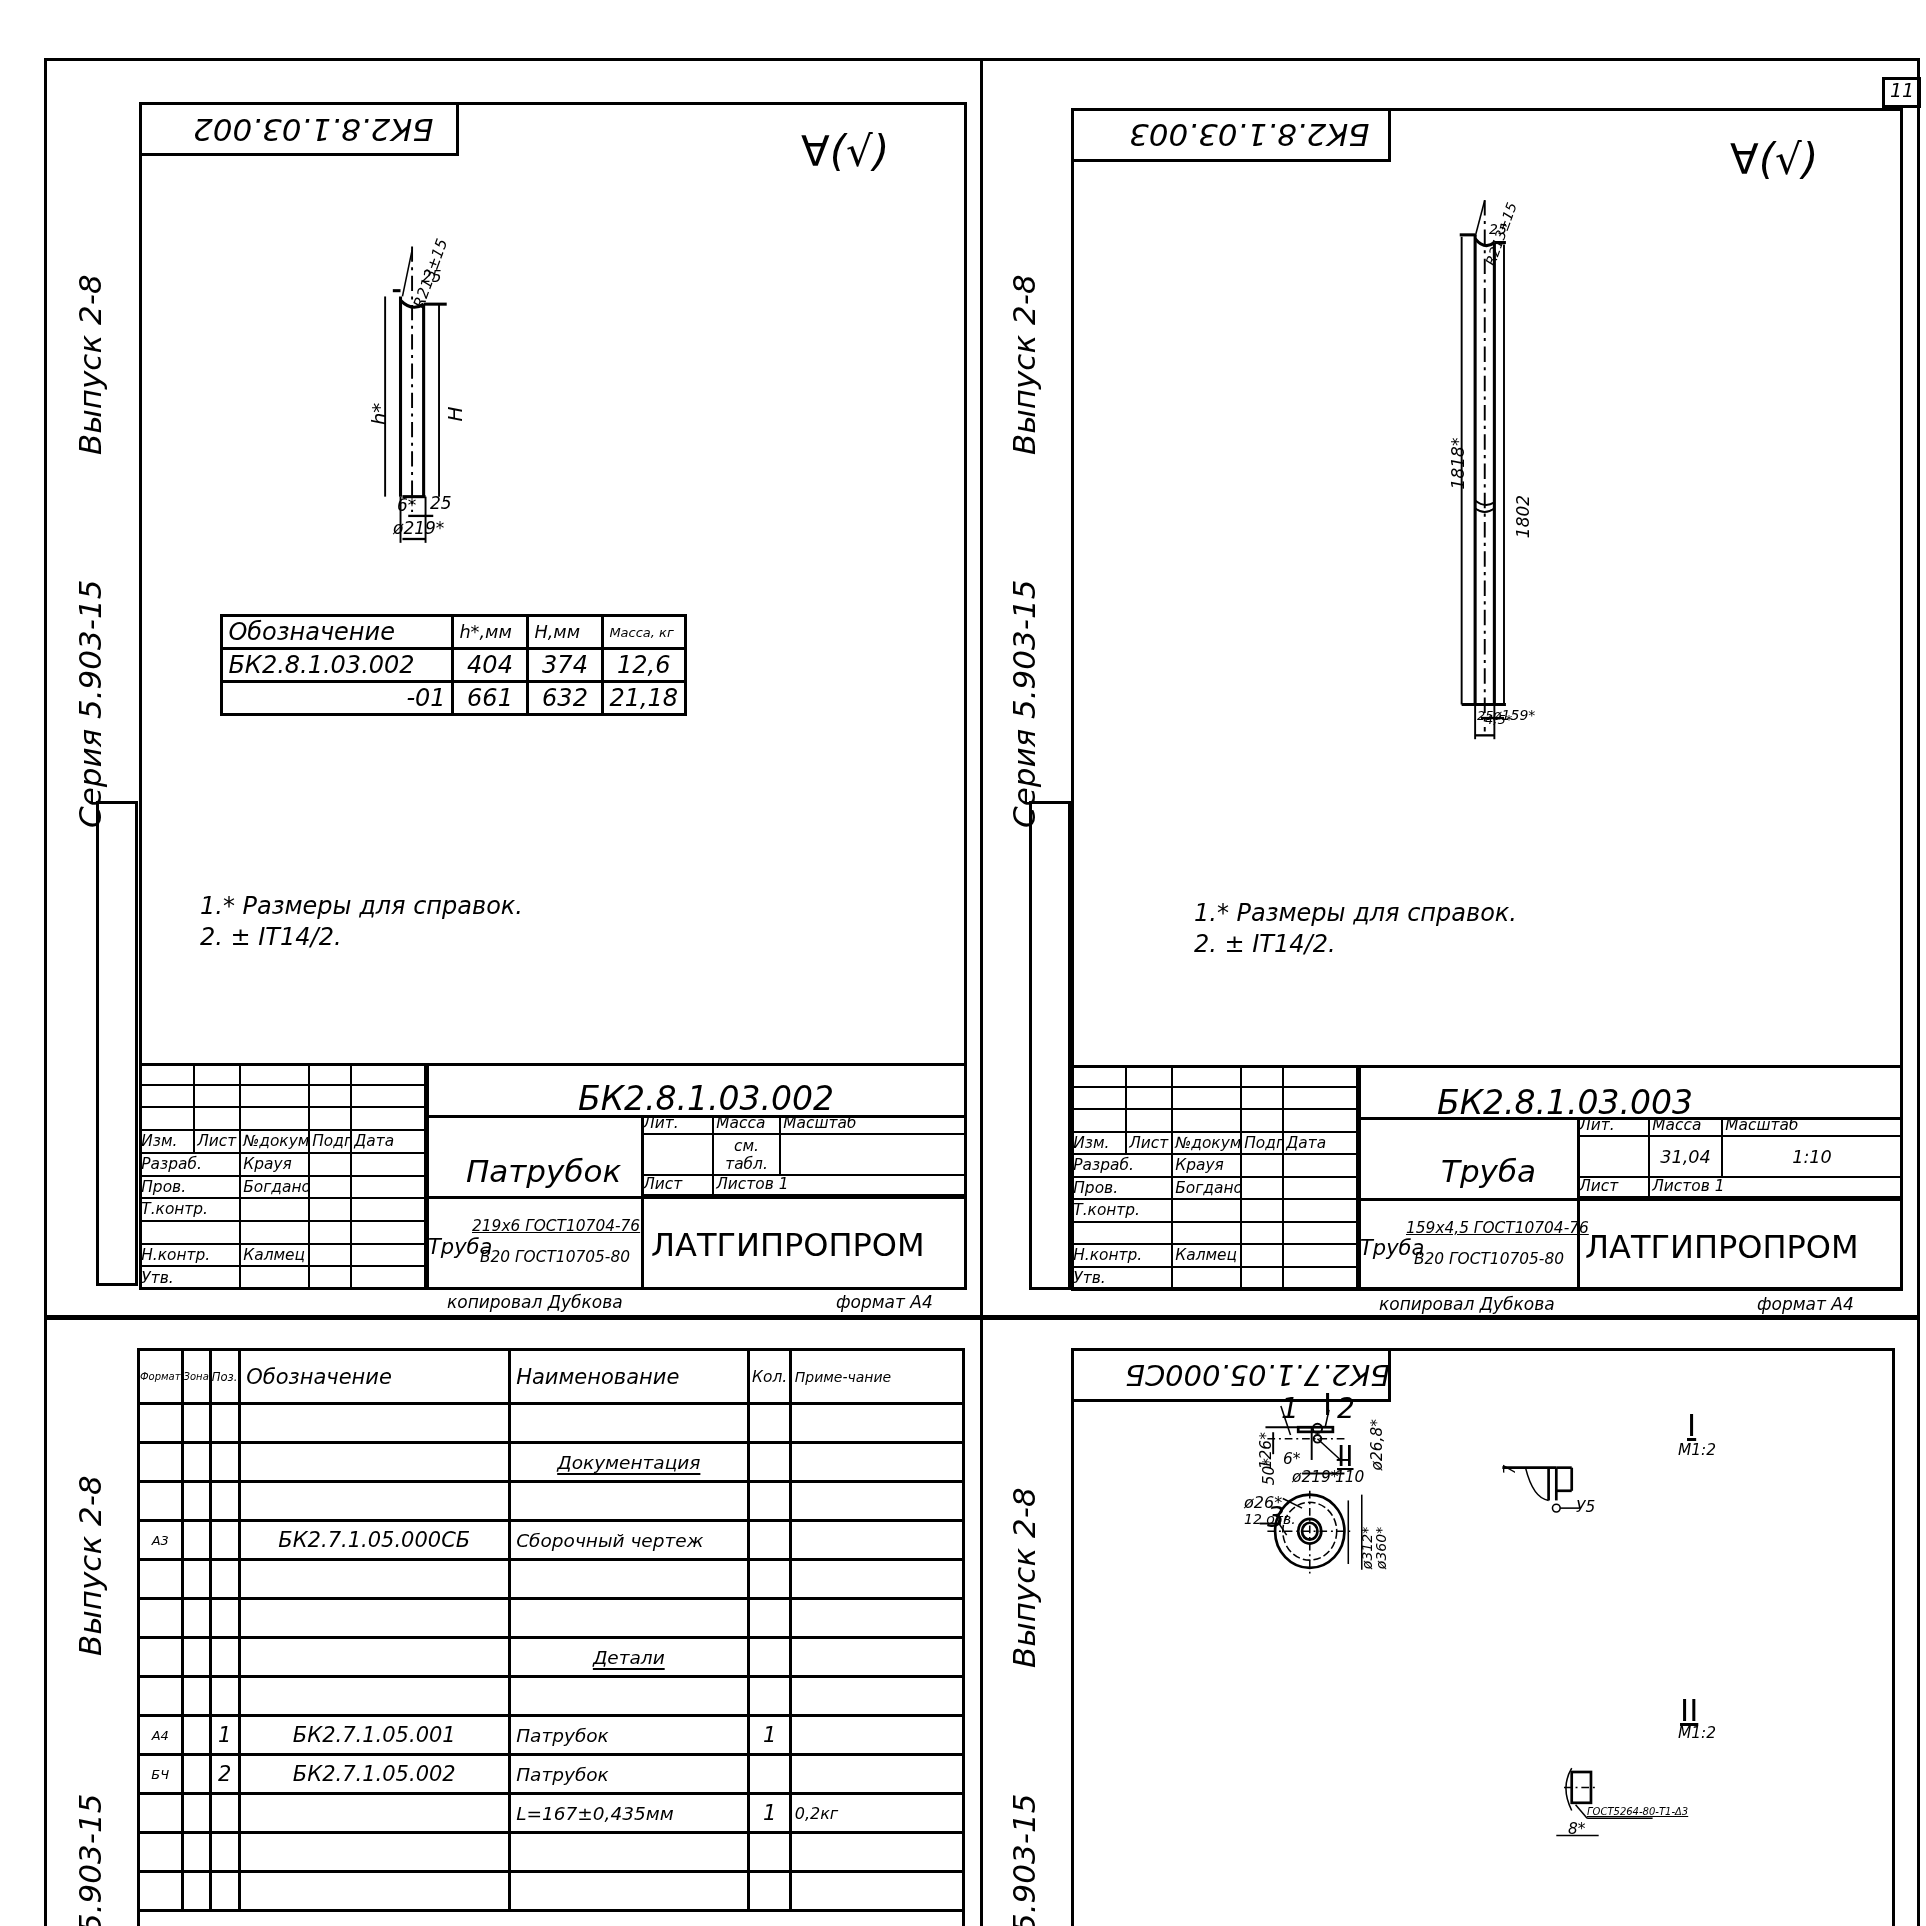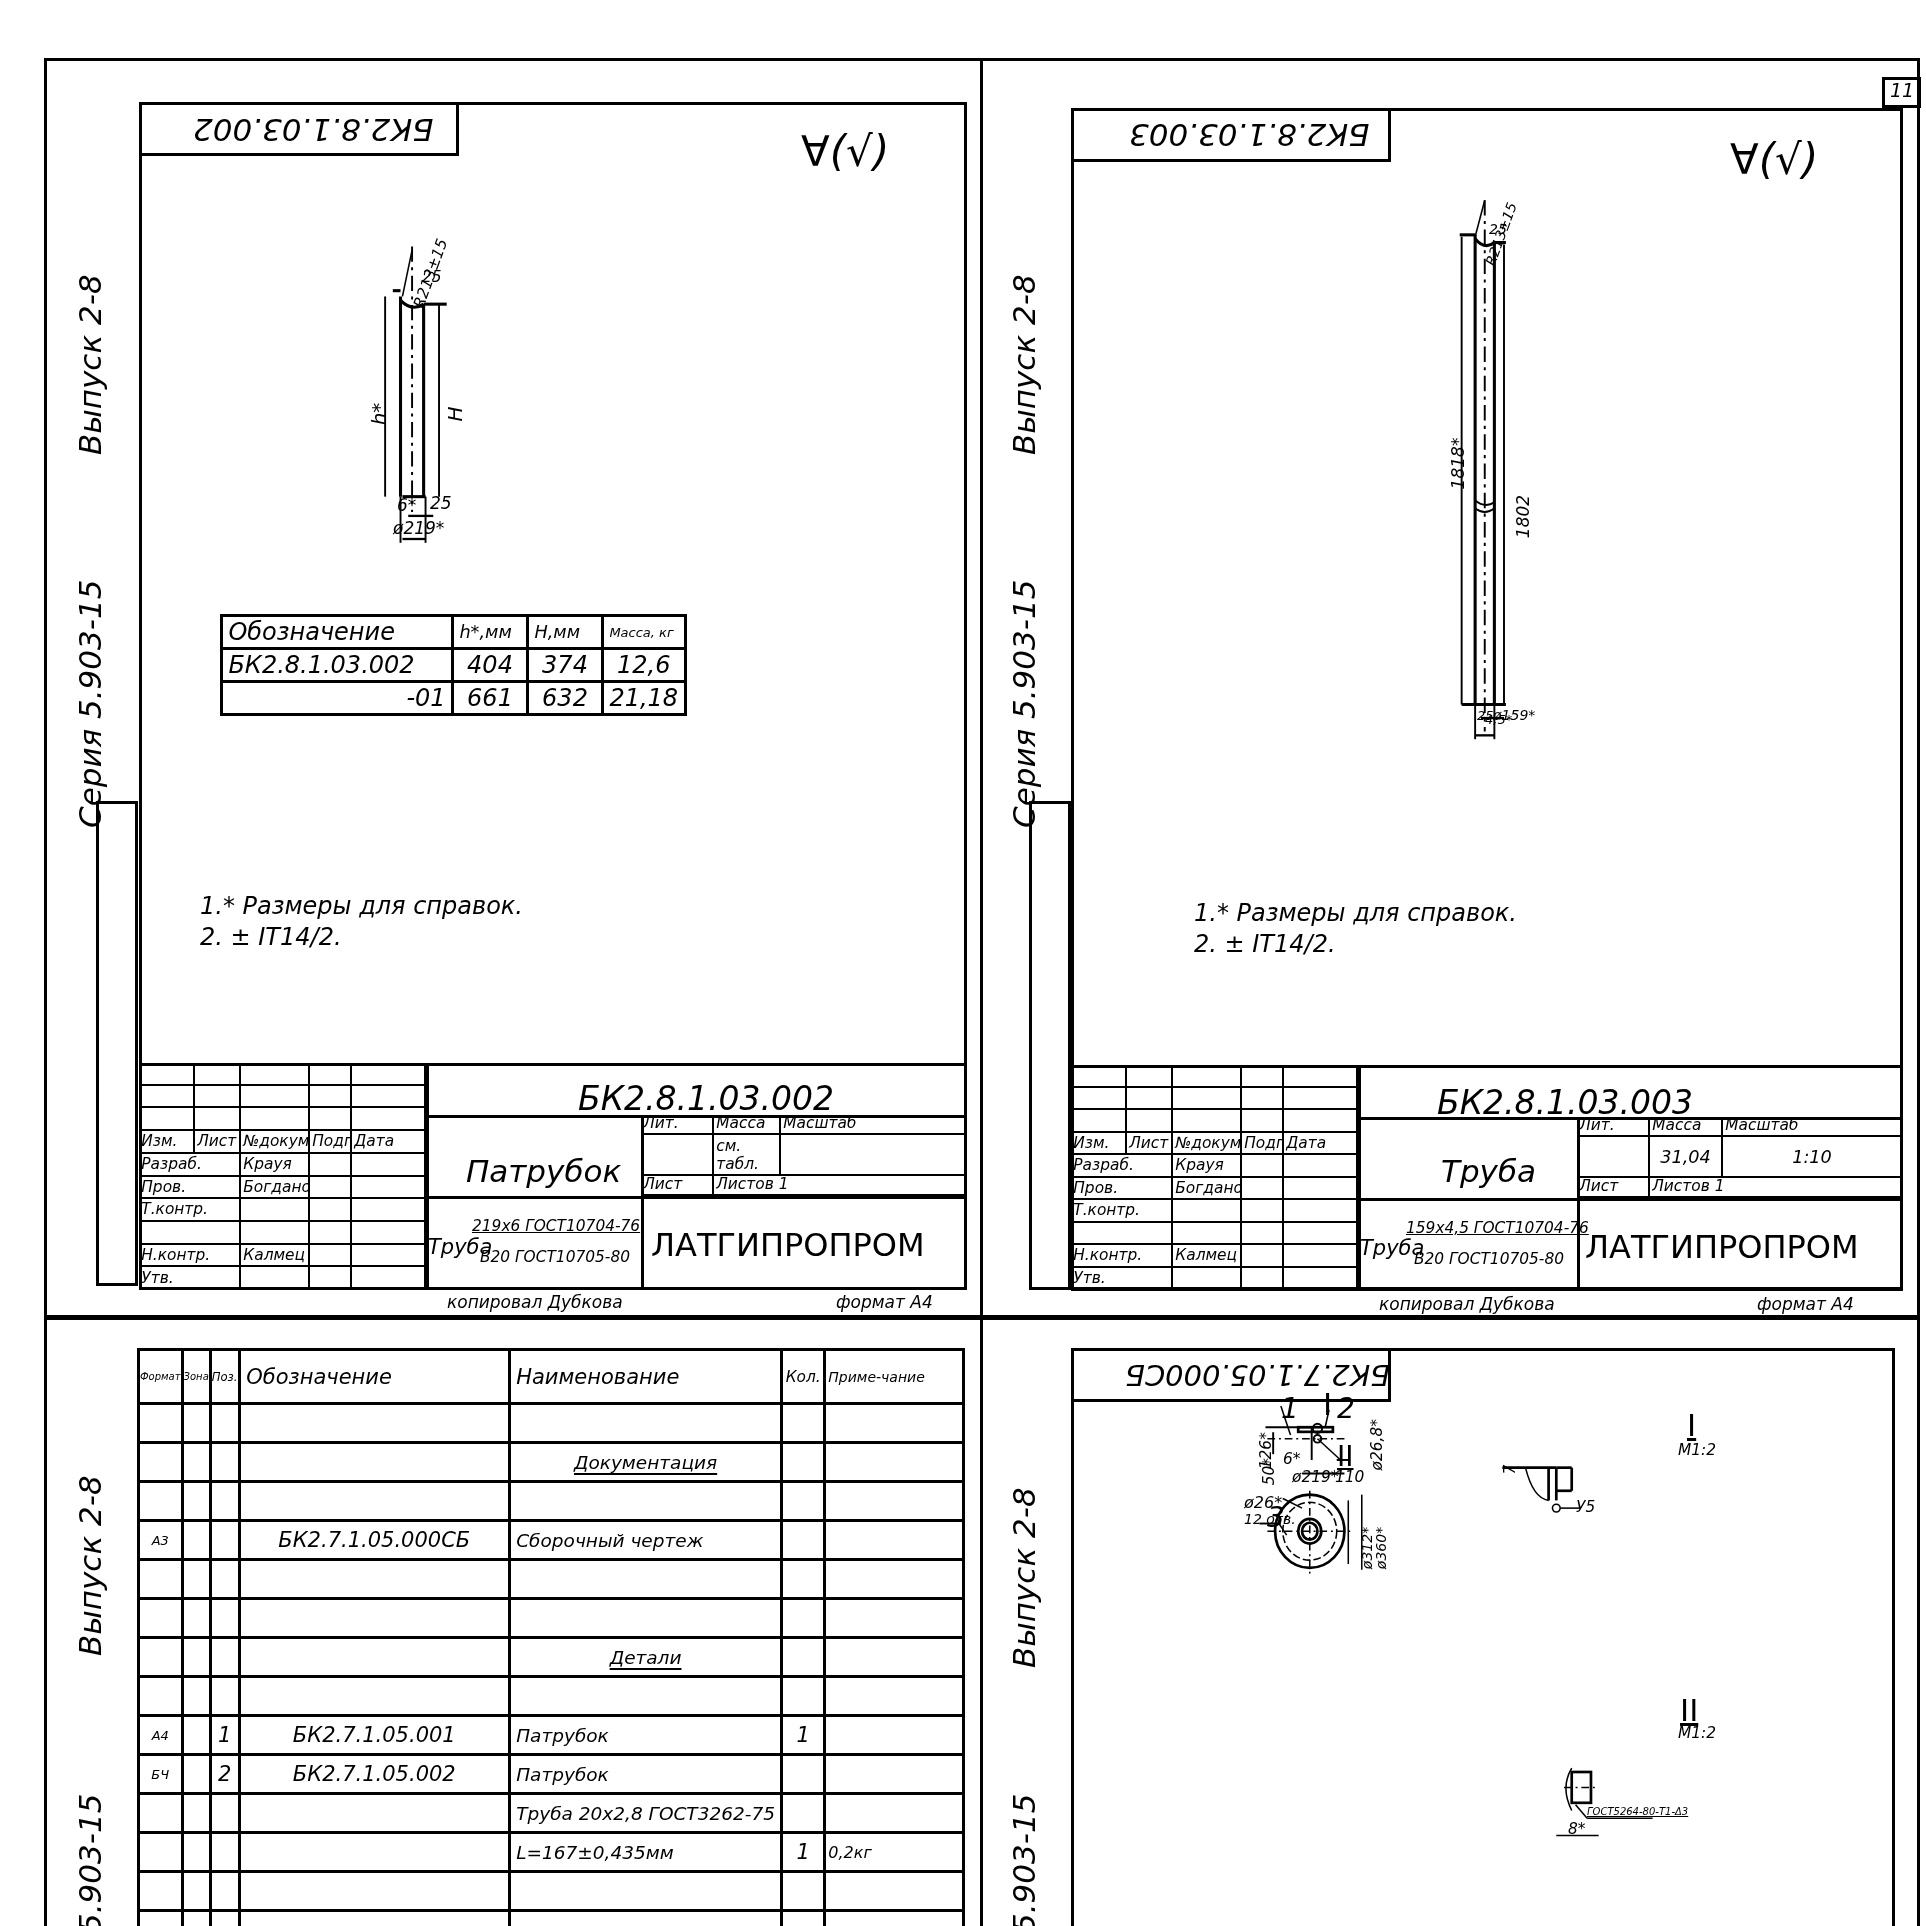--- a/index.html
+++ b/index.html
@@ -6,21 +6,21 @@
   html, body { width: 1935px; height: 2663px; background: #fff; overflow: hidden; }
   body { position: relative; font-family: "DejaVu Sans", sans-serif; color: #000; font-style: italic; }
   .sheet { position: absolute; border: 3.9px solid #000; background: #fff; }
   .outer { position: absolute; border: 3.1px solid #000; }
   .cell { position: absolute; border: 3.1px solid #000; }
   .hline { position: absolute; height: 3.1px; background: #000; }
   .vline { position: absolute; width: 3.1px; background: #000; }
   .txt { position: absolute; white-space: nowrap; line-height: 1; font-style: italic; }
   .vert { position: absolute; transform-origin: left top; transform: rotate(-90deg); white-space: nowrap; font-style: italic; line-height: 1; }
   .ud { transform: rotate(180deg); display: inline-block; }
-  .grid { position: absolute; display: grid; }
+  .grid { position: absolute; display: grid; text-align: center; }
   .grid > div { border-right: 2.7px solid #000; border-bottom: 2.7px solid #000; font-size: 15.4px; overflow: hidden; padding: 1.5px 2.3px; white-space: nowrap; display: flex; align-items: flex-end; }
   table.t { position: absolute; border-collapse: collapse; }
   table.t td { border: 3.1px solid #000; padding: 0 5.4px; white-space: nowrap; font-style: italic; }
   .u { text-decoration: underline; text-decoration-thickness: 2.3px; text-underline-offset: 3.9px; }
   svg { position: absolute; overflow: visible; }
 </style>
 </head>
 <body>
 
 <div class="outer" style="left:44px;top:58px;width:1876px;height:1260px;"></div>
@@ -370,29 +370,20 @@
           <td style="font-size: 18.5px;">Патрубок</td>
           <td style="padding: 0px 1.5px; text-align: center;">1</td>
           <td style="font-size: 16px; padding: 0px 2.3px;"></td>
         </tr>
         <tr style="height: 39px;">
           <td style="padding: 0px 1.5px; text-align: center; font-size: 13px;">БЧ</td>
           <td style="padding: 0px 1.5px; text-align: center; font-size: 13px;"></td>
           <td style="padding: 0px 1.5px; text-align: center;">2</td>
           <td style="text-align: center;">БК2.7.1.05.002</td>
           <td style="font-size: 18.5px;">Патрубок</td>
-          <td style="padding: 0px 1.5px; text-align: center;"></td>
-          <td style="font-size: 16px; padding: 0px 2.3px;"></td>
-        </tr>
-        <tr style="height: 39px;">
-          <td style="padding: 0px 1.5px; text-align: center; font-size: 13px;"></td>
-          <td style="padding: 0px 1.5px; text-align: center; font-size: 13px;"></td>
-          <td style="padding: 0px 1.5px; text-align: center;"></td>
-          <td style="text-align: center;"></td>
-          <td style="font-size: 18.5px;">Труба 20x2,8 ГОСТ3262-75</td>
           <td style="padding: 0px 1.5px; text-align: center;"></td>
           <td style="font-size: 16px; padding: 0px 2.3px;"></td>
         </tr>
         <tr style="height: 39px;">
           <td style="padding: 0px 1.5px; text-align: center; font-size: 13px;"></td>
           <td style="padding: 0px 1.5px; text-align: center; font-size: 13px;"></td>
           <td style="padding: 0px 1.5px; text-align: center;"></td>
           <td style="text-align: center;"></td>
           <td style="font-size: 18.5px;">L=167±0,435мм</td>
           <td style="padding: 0px 1.5px; text-align: center;">1</td>

